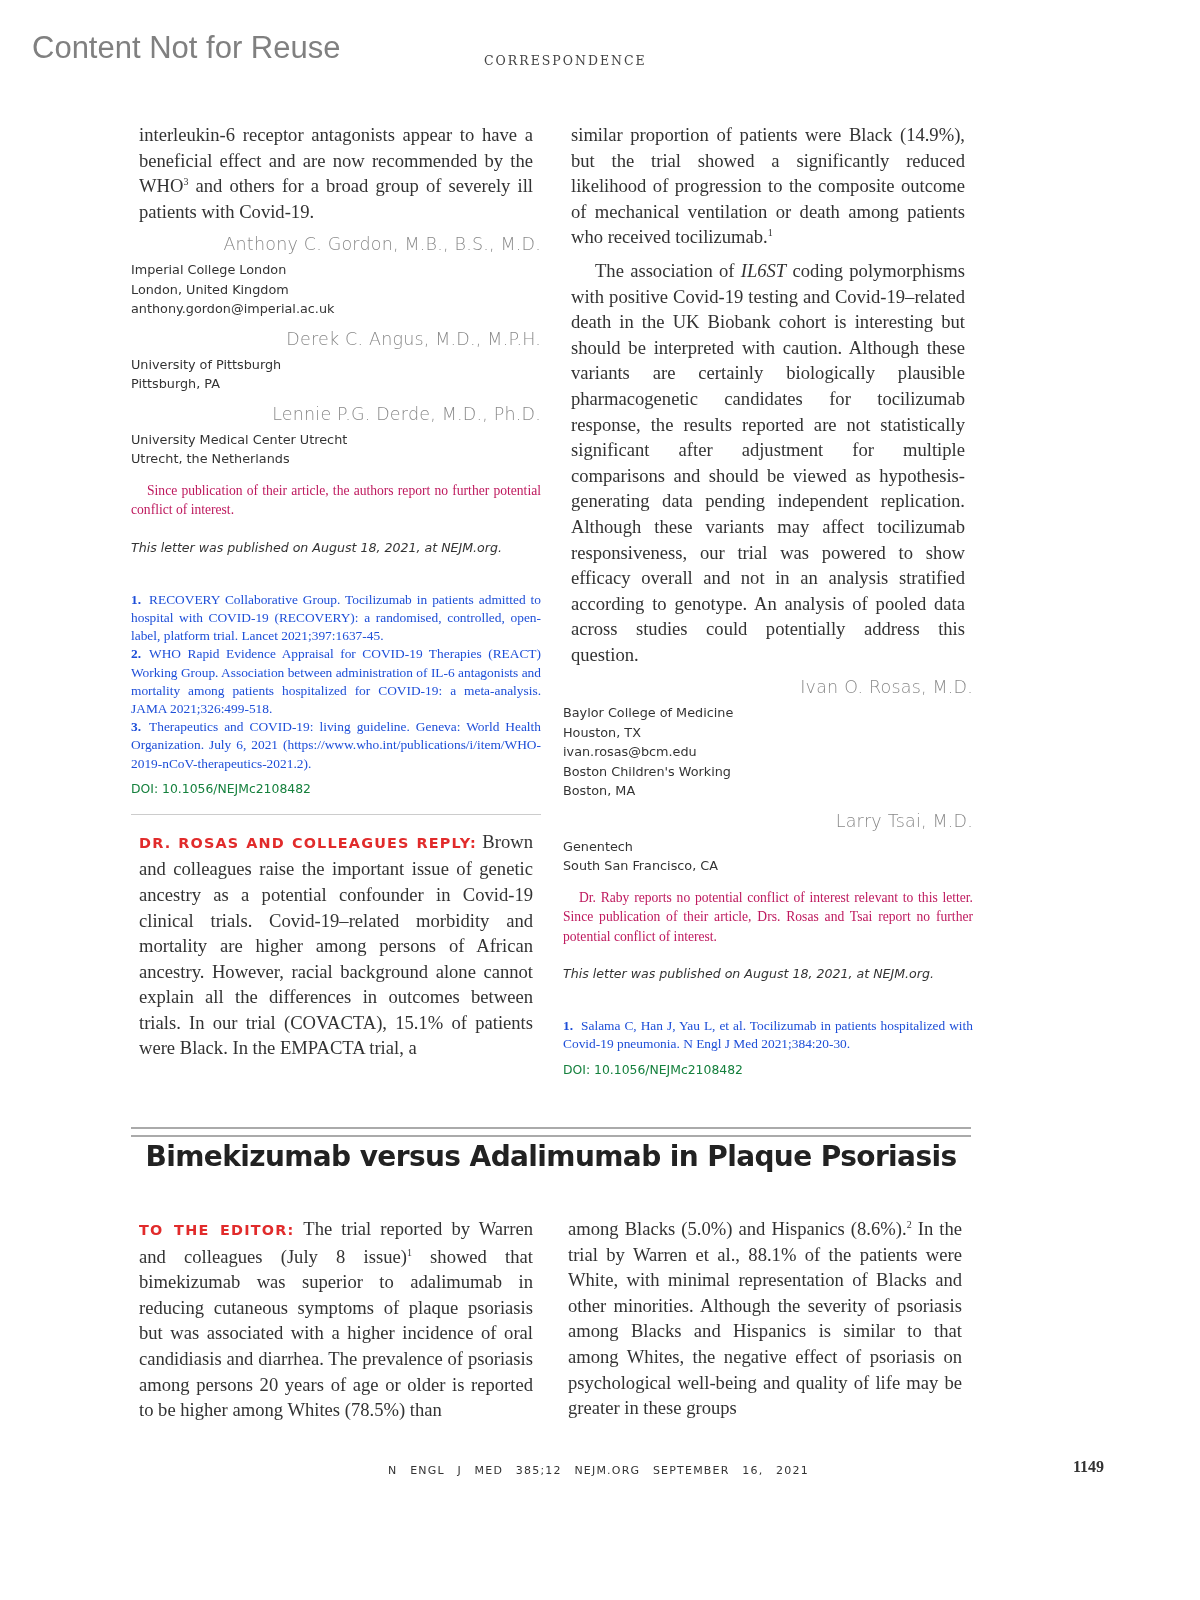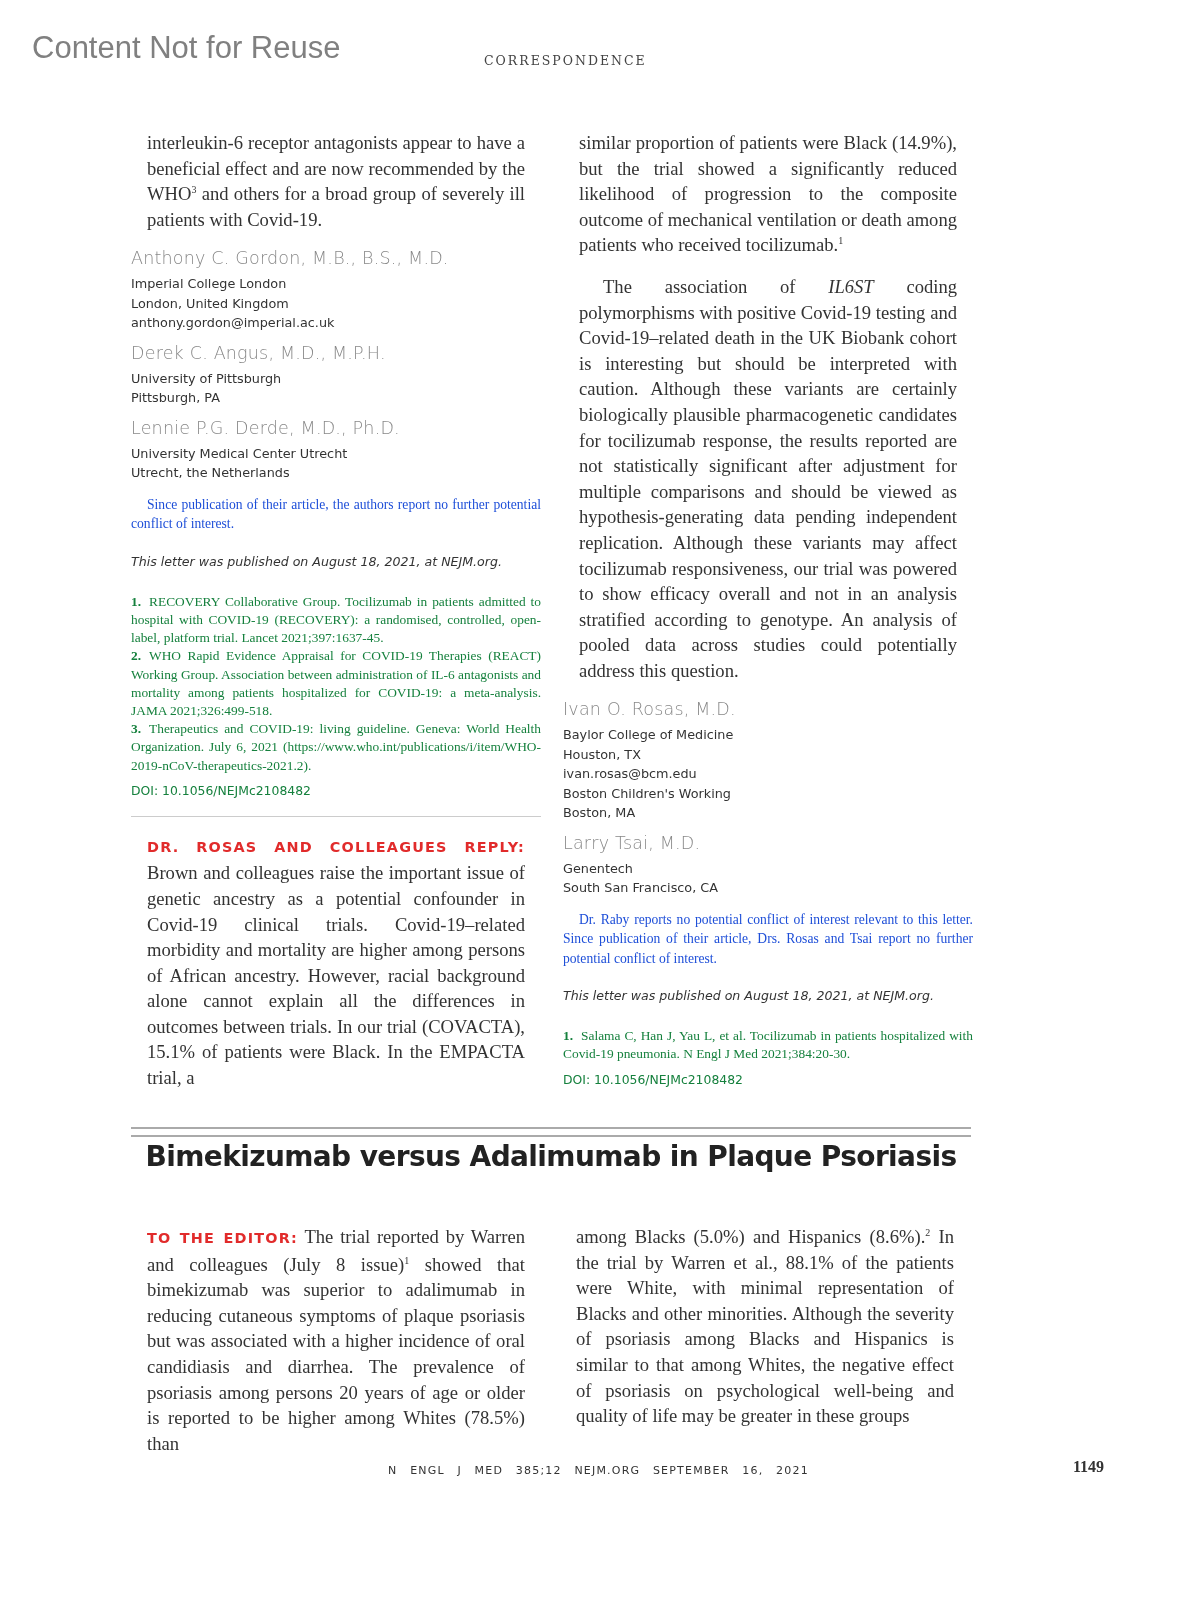--- a/index.html
+++ b/index.html
@@ -2,27 +2,27 @@
 <html><head>
 <meta charset="utf-8">
 <style>
   html, body { margin:0; padding:0; background:#fff; }
   body { width:1200px; height:1600px; position:relative; overflow:hidden; color:#333; }
   .watermark { position:absolute; left:32px; top:30px; font-family:"Liberation Sans", sans-serif; font-size:31px; color:#808080; }
   .section-label { position:absolute; left:484px; top:53px; font-family:"DejaVu Serif", serif; font-size:12.5px; letter-spacing:2px; color:#444; }
   .col { position:absolute; width:410px; font-family:"Liberation Serif", serif; }
   .col-left { left:131px; top:114px; }
   .col-right { left:563px; top:114px; }
-  .body-text { font-size:18.6px; line-height:25.6px; text-align:justify; margin:16px; color:#333; hyphens:auto; }
+  .body-text { font-size:18.6px; line-height:25.6px; text-align:justify; margin:8px; color:#333; hyphens:auto; }
   .indent { text-indent:24px; }
-  .author { font-family:"DejaVu Sans", sans-serif; font-size:17.5px; color:#888; font-weight:300; margin:10px 0 6px 0; letter-spacing:0.2px; }
+  .author { font-family:"DejaVu Sans", sans-serif; font-size:17.5px; color:#888; font-weight:300; margin:10px 0 6px 0; letter-spacing:0.2px;text-align:right; }
   .aff { font-family:"DejaVu Sans", sans-serif; font-size:12.8px; line-height:19.5px; color:#333; }
-  .disc { font-size:13.6px; line-height:19.4px; text-align:justify; text-indent:16px; margin:12px 0 0 0; color:#1d4ed8; }
+  .disc { font-size:13.6px; line-height:19.4px; text-align:justify; text-indent:16px; margin:12px 0 0 0; color:#be185d; }
   .pubnote { font-family:"DejaVu Sans", sans-serif; font-size:12.6px; color:#333; margin:20px 0 0 0;font-style:italic; }
-  .refs { margin-top:24px; font-size:13.4px; line-height:18.2px; text-align:justify; color:#15803d; }
+  .refs { margin-top:36px; font-size:13.4px; line-height:18.2px; text-align:justify; color:#1d4ed8; }
   .refs .num { font-weight:bold; margin-right:8px; }
   .doi { font-family:"DejaVu Sans", sans-serif; font-size:12.4px; color:#15803d; margin-top:8px; }
   .thin-rule { border-top:1px solid #ccc; margin:18px 0 14px 0; }
   .red-lead { color:#e12b2b; font-family:"DejaVu Sans", sans-serif; font-weight:bold; font-size:14.4px; letter-spacing:1.2px; }
   .double-rule { position:absolute; left:131px; width:840px; top:1127px; height:6px; border-top:2px solid #aaa; border-bottom:2px solid #aaa; }
   .article-title { position:absolute; left:131px; width:840px; top:1140px; text-align:center; font-family:"DejaVu Sans", sans-serif; font-weight:bold; font-size:28px; color:#222; letter-spacing:-0.6px; }
   .col2-left { left:131px; top:1208px; }
   .col2-right { left:560px; top:1208px; }
   .footer { position:absolute; top:1464px; left:388px; font-family:"DejaVu Sans", sans-serif; font-size:11px; letter-spacing:1.2px; color:#333; word-spacing:8px; }
   .page-num { position:absolute; top:1458px; left:1073px; font-family:"Liberation Serif", serif; font-weight:bold; font-size:16px; color:#333; }

